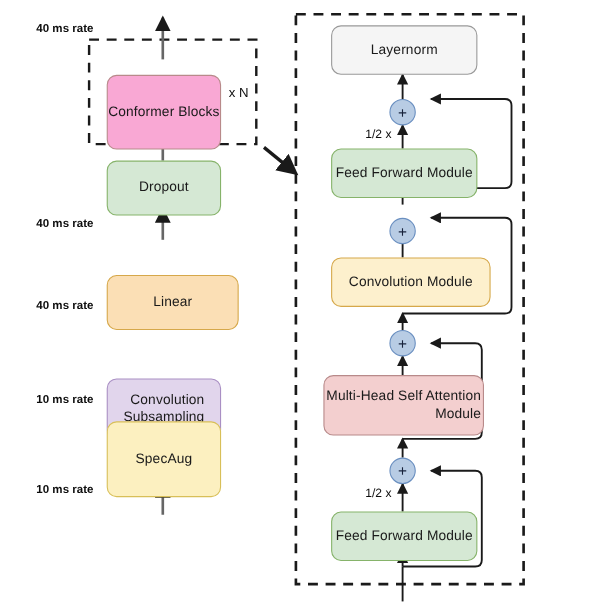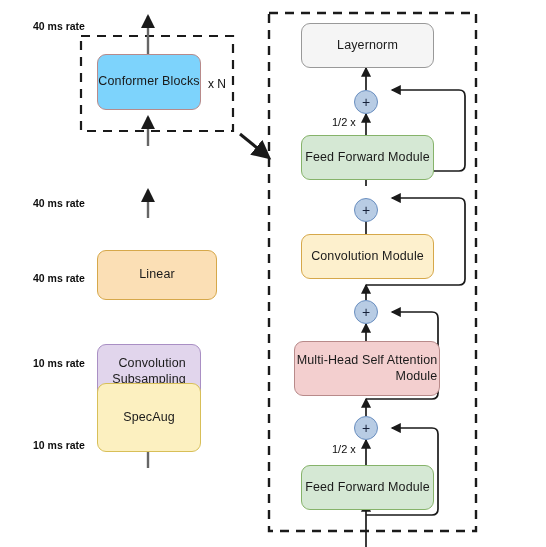--- a/index.html
+++ b/index.html
@@ -131,24 +131,25 @@
 
     <line x1="366" y1="186" x2="366" y2="171" stroke="#1a1a1a" stroke-width="1.7" marker-end="url(#arrowBlack)"></line>
 
     <path d="M366,171 L459,171 Q465,171 465,165 L465,96 Q465,90 459,90 L392,90" fill="none" stroke="#1a1a1a" stroke-width="1.7" marker-end="url(#arrowBlack)"></path>
 
     <line x1="366" y1="135" x2="366" y2="114" stroke="#1a1a1a" stroke-width="1.7" marker-end="url(#arrowBlack)"></line>
 
     <line x1="366" y1="90" x2="366" y2="68" stroke="#1a1a1a" stroke-width="1.7" marker-end="url(#arrowBlack)"></line>
   </svg>
 
-  <div class="node" style="left:97px; top:54px; width:104px; height:56px; background:#7dd3fc; border-color:#b88a8a;">Conformer Blocks</div>
+  <div class="node" style="left:97px; top:68px; width:104px; height:68px; background:#f9a8d4; border-color:#b88a8a;">Conformer Blocks</div>
 
   <div class="xn-label" style="left:208px; top:77px;">x N</div>
 
+  <div class="node" style="left:97px; top:146px; width:104px; height:50px; background:#d5e8d4; border-color:#86b36a;">Dropout</div>
 
   <div class="node" style="left:97px; top:218px; width:120px; height:50px; background:#fbdfb5; border-color:#d6a84a;margin-top:32px;">Linear</div>
 
   <div class="node" style="left:97px; top:296px; width:104px; height:56px; background:#e1d5ec; border-color:#a98fc4;margin-top:48px;">Convolution
 Subsampling</div>
 
   <div class="node" style="left:97px; top:383px; width:104px; height:69px; background:#fcf0c0; border-color:#d8bf58;">SpecAug</div>
 
   <div class="rate-label" style="left:33px; top:20px;">40 ms rate</div>
 
@@ -163,21 +164,21 @@
   <div class="node" style="left:301px; top:23px; width:133px; height:45px; background:#f5f5f5; border-color:#999999;">Layernorm</div>
 
   <div class="plus-node" style="left:354px; top:90px;">+</div>
 
   <div class="half-label" style="left:332px; top:116px;">1/2 x</div>
 
   <div class="node" style="left:301px; top:135px; width:133px; height:45px; background:#d5e8d4; border-color:#86b36a;">Feed Forward Module</div>
 
   <div class="plus-node" style="left:354px; top:198px;">+</div>
 
-  <div class="node" style="left:301px; top:234px; width:133px; height:45px; background:#fdf0cd; border-color:#d6a84a;">Convolution Module</div>
+  <div class="node" style="left:301px; top:234px; width:145px; height:45px; background:#fdf0cd; border-color:#d6a84a;">Convolution Module</div>
 
   <div class="plus-node" style="left:354px; top:300px;">+</div>
 
   <div class="node" style="left:294px; top:341px; width:146px; height:55px; background:#f3cfcf; border-color:#b88a8a;">Multi-Head Self Attention
 Module</div>
 
   <div class="plus-node" style="left:354px; top:416px;">+</div>
 
   <div class="half-label" style="left:332px; top:443px;">1/2 x</div>
 

